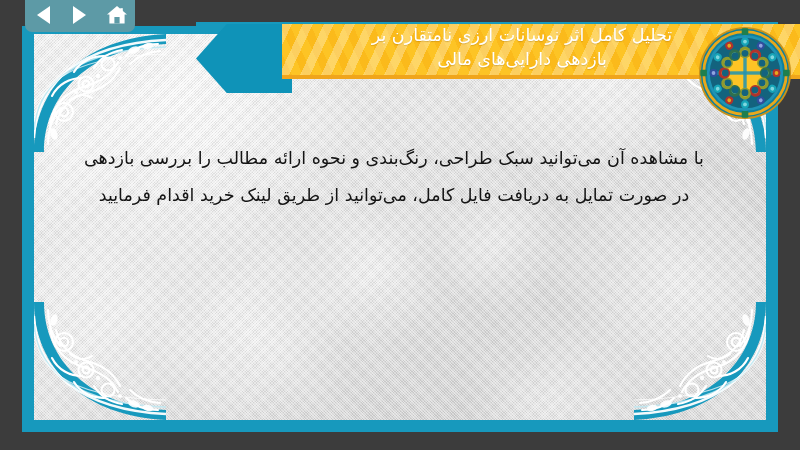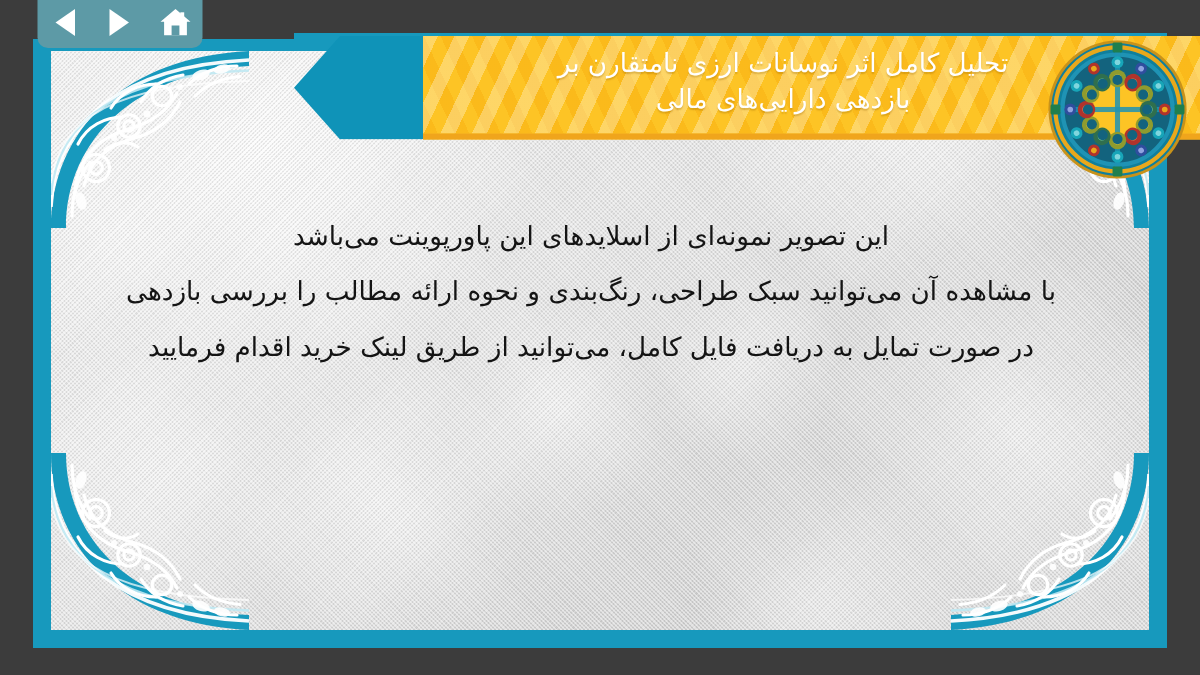--- a/index.html
+++ b/index.html
@@ -120,32 +120,32 @@
     position: absolute;
     left: 0; top: 6px;
     width: 96px; height: 69px;
     background: #0f93b8;
     clip-path: polygon(100% 0, 100% 100%, 32% 100%, 0 50%, 32% 0);
   }
 
   #banner {
     position: absolute;
     left: 86px; top: 6px;
-    width: 518px; height: 69px;
+    width: 518px; height: 55px;
     background-color: #fdc425;
     background-image:
       repeating-linear-gradient(115deg,
         rgba(255,255,255,.30) 0 9px,
         rgba(255,255,255,0)  9px 19px),
       repeating-linear-gradient(65deg,
         rgba(245,160,0,.28) 0 9px,
         rgba(0,0,0,0) 9px 19px);
     border-bottom: 4px solid #f0a51c;
     display: flex;
-    align-items: center;
+    align-items: flex-end;
     justify-content: center;
     padding: 2px 56px 4px 18px;
   }
 
   #banner-title {
     direction: rtl;
     text-align: center;
     color: #ffffff;
     font-size: 17.5px;
     line-height: 1.33;
@@ -317,21 +317,20 @@
           <ellipse cx="100" cy="16" rx="6" ry="3.4" transform="rotate(-18 100 16)"></ellipse>
           <ellipse cx="114" cy="12" rx="5.4" ry="3" transform="rotate(-14 114 12)"></ellipse>
           <ellipse cx="20" cy="100" rx="3.4" ry="6" transform="rotate(-18 20 100)"></ellipse>
           <circle cx="64" cy="42" r="2.2"></circle>
           <circle cx="42" cy="58" r="2"></circle>
           <circle cx="86" cy="24" r="2"></circle>
         </g>
       </svg>
 
       <div id="body-text">
-        <div class="body-line">این تصویر نمونه‌ای از اسلایدهای این پاورپوینت می‌باشد</div>
         <div class="body-line">با مشاهده آن می‌توانید سبک طراحی، رنگ‌بندی و نحوه ارائه مطالب را بررسی بازدهی</div>
         <div class="body-line">در صورت تمایل به دریافت فایل کامل، می‌توانید از طریق لینک خرید اقدام فرمایید</div>
       </div>
 
     </div>
   </div>
 
   <div id="notch"></div>
 
   <div id="banner-wrap">

